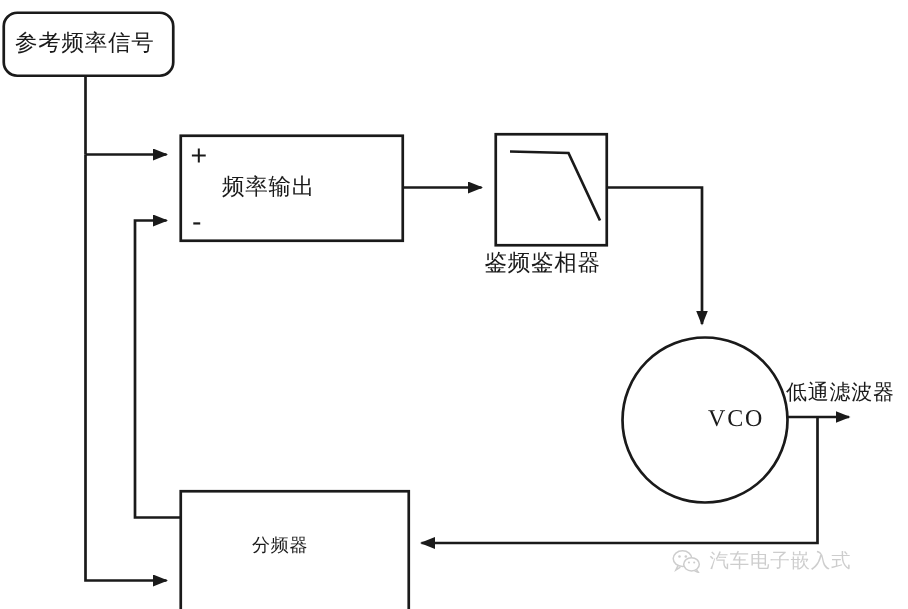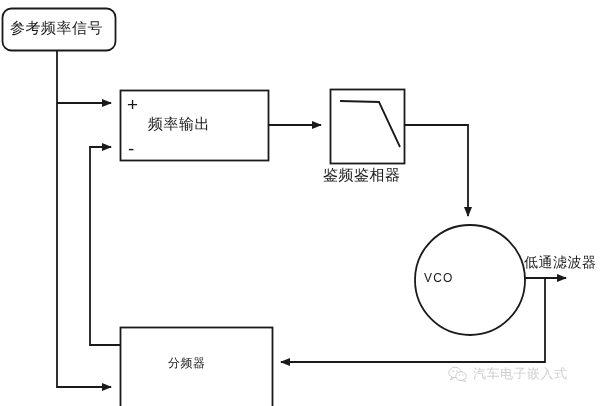--- a/index.html
+++ b/index.html
@@ -34,21 +34,21 @@
     user-select: none;
   }
   .cjk {
     font-family: "DejaVu Sans", "Liberation Sans", sans-serif;
   }
   .lbl-ref        { left: 10px;  top: 21px;  font-size: 15px; letter-spacing: 0.5px; }
   .lbl-pd         { left: 148px; top: 117px; font-size: 15px; letter-spacing: 0.5px; }
   .lbl-plus       { left: 127px; top: 95px;  font-size: 19px; font-weight: 400; }
   .lbl-minus      { left: 128px; top: 139px; font-size: 19px; font-weight: 400; }
   .lbl-lpf        { left: 323px; top: 168px; font-size: 15px; letter-spacing: 0.5px; }
-  .lbl-vco        { left: 424px; top: 272px; font-size: 12px; letter-spacing: 1.2px; }
+  .lbl-vco        { left: 472px; top: 272px; font-size: 16px; letter-spacing: 1.2px; font-family: Liberation Serif, serif; }
   .lbl-out        { left: 524px; top: 255px; font-size: 14px; letter-spacing: 0.5px; }
   .lbl-div        { left: 168px; top: 357px; font-size: 12px; letter-spacing: 0.5px; }
 
   .watermark {
     position: absolute;
     left: 448px;
     top: 365px;
     display: flex;
     align-items: center;
     gap: 6px;

